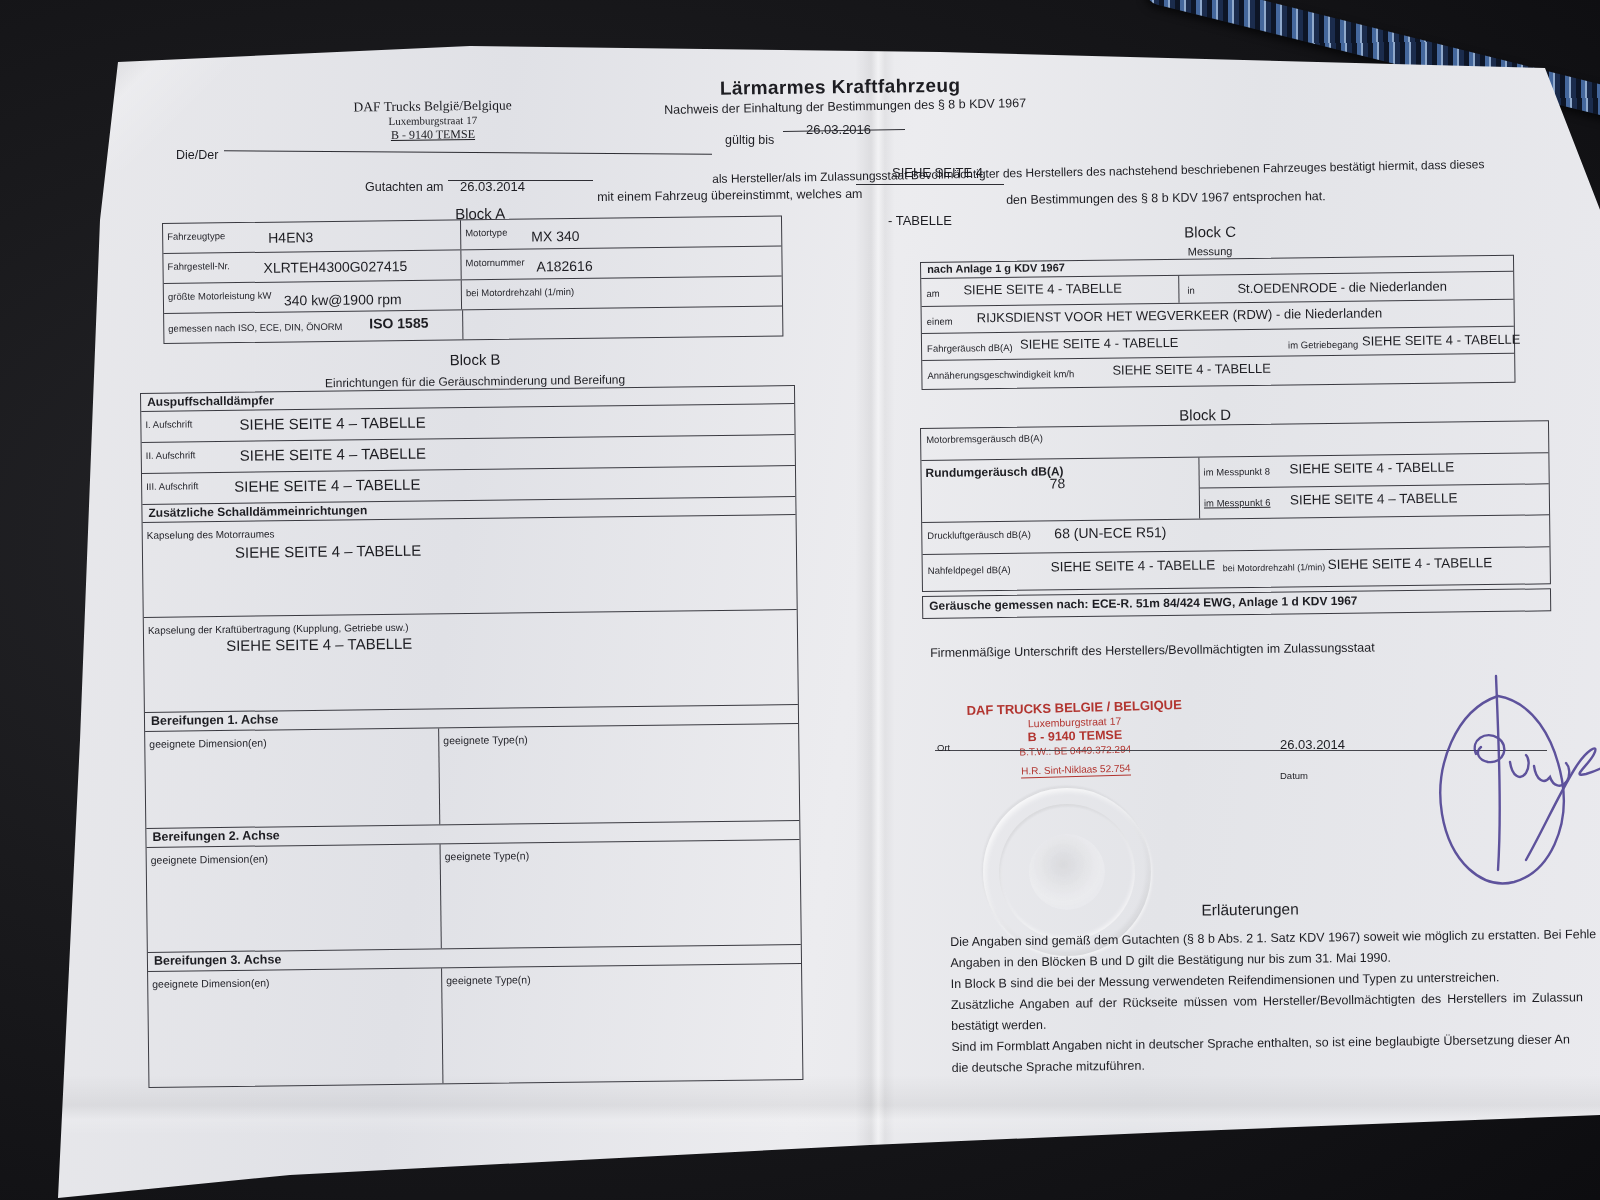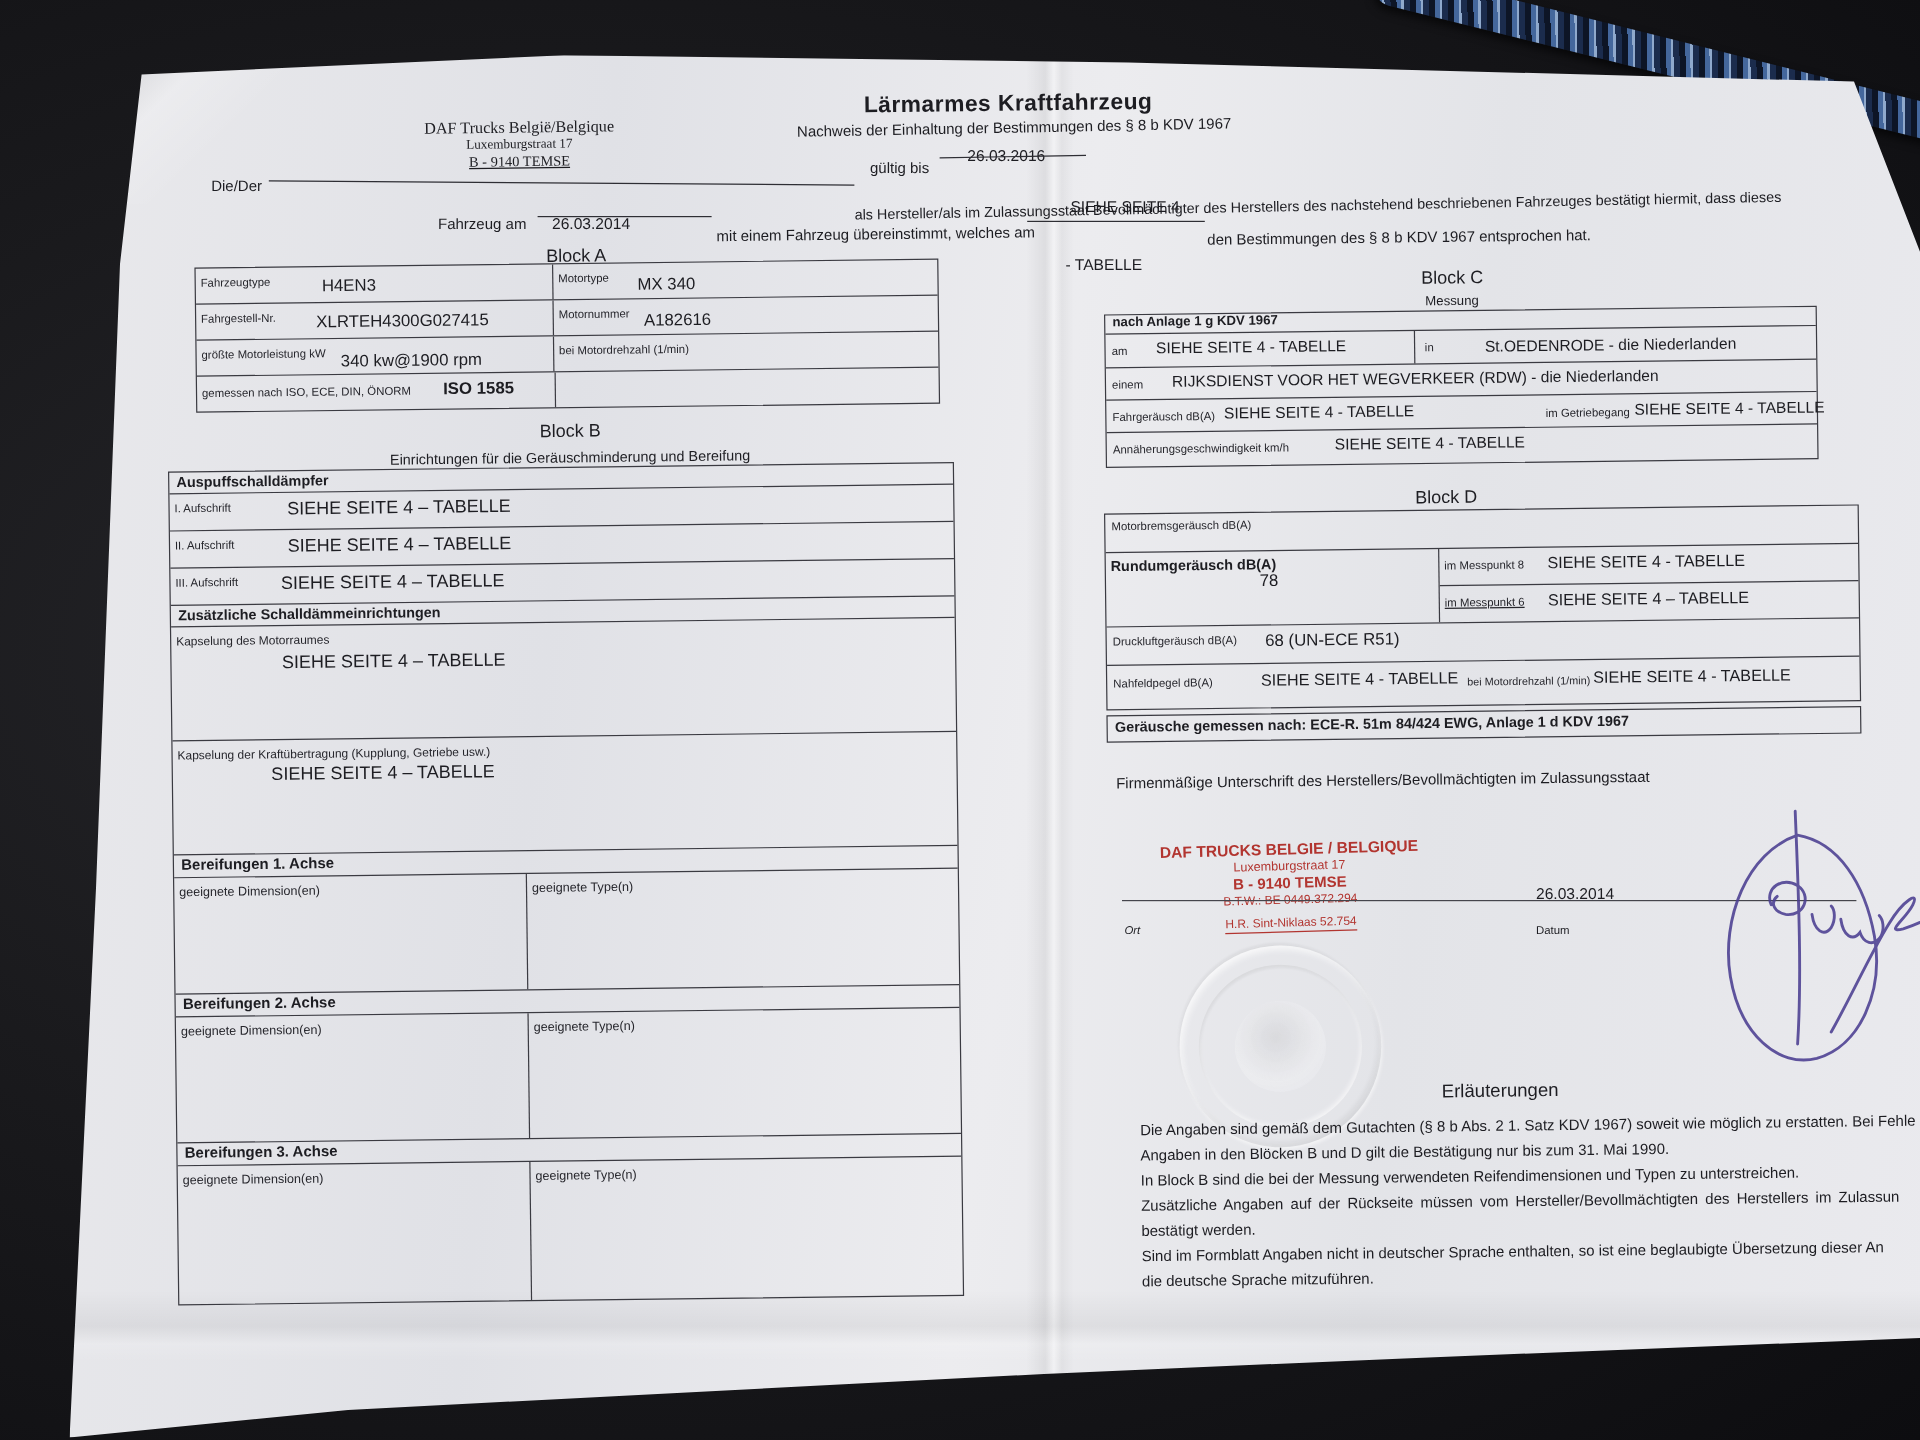--- a/index.html
+++ b/index.html
@@ -85,21 +85,21 @@
       <div style="font-size:13.5px;">DAF Trucks België/Belgique</div>
       <div style="font-size:11px;">Luxemburgstraat 17</div>
       <div style="font-size:12px;text-decoration:underline;">B - 9140 TEMSE</div>
     </div>
 
     <div class="abs body-t" style="left:176px;top:148px;">Die/Der</div>
     <div class="uline" style="left:224px;top:152px;width:488px;transform:rotate(0.4deg);"></div>
     <div class="abs nw rot2" style="left:712px;top:172px;font-size:12px;">als Hersteller/als im Zulassungsstaat Bevollmächtigter des Herstellers des nachstehend beschriebenen Fahrzeuges bestätigt hiermit, dass dieses</div>
     <div class="abs nw val-m" style="left:876px;top:165px;margin-left:16px;">SIEHE SEITE 4</div>
     <div class="abs nw val-m" style="left:888px;top:182px;margin-top:31px;">- TABELLE</div>
-    <div class="abs body-t" style="left:365px;top:180px;">Fahrzeug am</div>
+    <div class="abs body-t" style="left:365px;top:180px;">Gutachten am</div>
     <div class="abs val-m" style="left:460px;top:179px;">26.03.2014</div>
     <div class="uline" style="left:448px;top:180px;width:145px;"></div>
     <div class="abs body-t nw rot1" style="left:597px;top:190px;">mit einem Fahrzeug übereinstimmt, welches am</div>
     <div class="uline" style="left:856px;top:184px;width:148px;"></div>
     <div class="abs body-t nw rot1" style="left:1006px;top:193px;">den Bestimmungen des § 8 b KDV 1967 entsprochen hat.</div>
 
     <div class="abs rot1" style="left:400px;top:206px;width:160px;text-align:center;font-size:15px;">Block A</div>
     <div class="tbl rot1" style="left:162px;top:223px;width:618px;">
       <div class="trow" style="height:30px;">
         <div class="tcell" style="width:298px;">
@@ -287,21 +287,21 @@
     <div class="abs nw rot1" style="left:930px;top:646px;font-size:12.5px;">Firmenmäßige Unterschrift des Herstellers/Bevollmächtigten im Zulassungsstaat</div>
     <div class="abs stamp" style="left:955px;top:700px;width:240px;">
       <div class="s1">DAF TRUCKS BELGIE / BELGIQUE</div>
       <div class="s2">Luxemburgstraat 17</div>
       <div class="s3">B - 9140 TEMSE</div>
       <div class="s4">B.T.W.: BE 0449.372.294</div>
       <div><span class="s5">H.R. Sint-Niklaas 52.754</span></div>
     </div>
     <div class="abs val-m" style="left:1280px;top:737px;">26.03.2014</div>
     <div class="uline" style="left:935px;top:750px;width:612px;border-color:#45454c;"></div>
-    <div class="abs" style="left:937px;top:770px;font-size:9.5px;font-style:italic;">Ort</div>
+    <div class="abs" style="left:937px;top:742px;font-size:9.5px;">Ort</div>
     <div class="abs" style="left:1280px;top:770px;font-size:9.5px;">Datum</div>
 
     <div class="seal"></div>
 
     <svg class="abs" style="left:1398px;top:658px;" width="205" height="235" viewBox="0 0 205 235">
       <g fill="none" stroke="#4b3e91" stroke-width="2.4" stroke-linecap="round" opacity="0.88">
         <path d="M100,38 C58,52 36,108 44,156 C52,204 84,232 116,224 C152,214 172,168 164,122 C156,78 134,44 100,38"></path>
         <path d="M98,18 C100,70 104,150 100,212"></path>
         <path d="M78,96 C72,82 88,72 100,80 C112,88 106,106 90,104 C80,102 77,94 83,89"></path>
         <path d="M112,104 C114,118 122,123 128,115 C132,108 131,100 128,97"></path>

